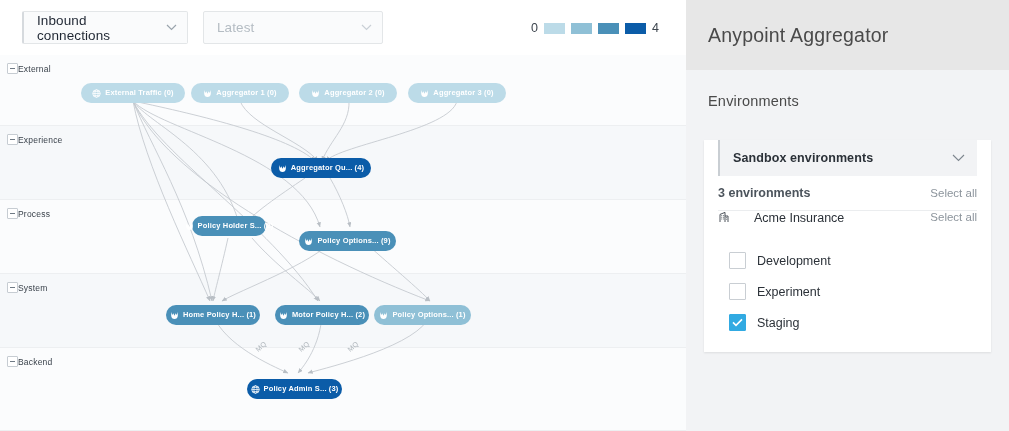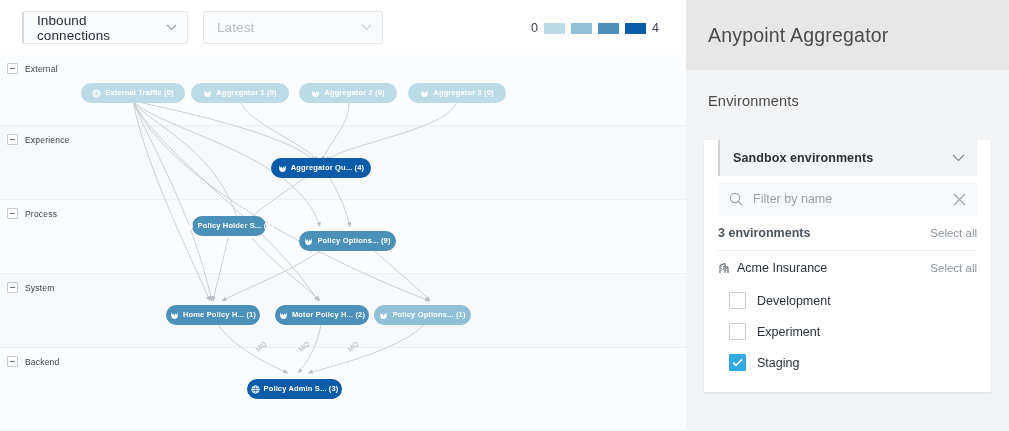--- a/index.html
+++ b/index.html
@@ -32,21 +32,21 @@
   
   #legend{position:absolute;right:27px;top:21px;display:flex;align-items:center;gap:6px;}
   #legend .lg-num{font-size:12.5px;color:#3d454e;}
   #legend .sw{width:21px;height:11px;display:block;}
 
   
   #lanes{position:absolute;left:0;top:55px;right:0;bottom:0;}
   .lane{position:absolute;left:0;right:0;box-sizing:border-box;border-bottom:1px solid #edeff1;}
   .lane.alt{background:#f6f8fa;}
   .lane.plain{background:#fbfcfd;}
-  .lane-hd{position:absolute;left:7px;top:8px;display:flex;align-items:center;gap:7px;}
+  .lane-hd{position:absolute;left:7px;top:8px;display:flex;align-items:center;}
   .lane-toggle{
     width:11px;height:11px;box-sizing:border-box;border:1px solid #c6ccd2;background:#fff;
     display:flex;align-items:center;justify-content:center;border-radius:1px;
   }
   .lane-toggle i{display:block;width:5px;height:1px;background:#6f7a85;}
   .lane-name{font-size:8.5px;color:#3a424b;letter-spacing:.2px;}
 
   
   #edges{position:absolute;left:0;top:55px;width:686px;height:376px;pointer-events:none;}
 
@@ -79,21 +79,21 @@
     margin:6px 14px 0 14px;height:34px;background:#f7f8f9;
     display:flex;align-items:center;padding:0 11px;box-sizing:border-box;gap:10px;
   }
   .env-filter .ph{flex:1;font-size:12.5px;color:#9aa1a8;}
   .env-filter .ic{color:#9aa1a8;display:flex;align-items:center;}
   .env-count{
     margin:0 14px;height:34px;display:flex;align-items:center;border-bottom:1px solid #ebedef;
   }
   .env-count .c{flex:1;font-size:12.5px;color:#4c545c;font-weight:bold;}
   .selall{font-size:11.5px;color:#8c949c;}
-  .org-row{margin:0 14px;height:34px;display:flex;align-items:center;gap:7px;}
+  .org-row{margin:0 14px;height:34px;display:flex;align-items:flex-start;gap:24px;}
   .org-row .oname{flex:1;font-size:12.5px;color:#2b3138;}
   .org-ico{display:flex;align-items:center;color:#3a424b;}
   .env-item{margin:0 14px;height:31px;display:flex;align-items:center;gap:11px;padding-left:11px;box-sizing:border-box;}
   .cbx{width:17px;height:17px;box-sizing:border-box;border:1px solid #c9ced3;background:#fff;border-radius:1px;
        display:flex;align-items:center;justify-content:center;}
   .cbx.on{background:#31aae2;border-color:#31aae2;}
   .env-item .elabel{font-size:12.5px;color:#2b3138;}
   #card-pad{height:14px;}
 </style>
 </head>
@@ -325,34 +325,20 @@
 
       <div class="env-sel">
         <span class="v">Sandbox environments</span>
         <span class="chev">
           <svg width="13" height="8" viewBox="0 0 13 8">
               <path d="M1 1l5.5 5.5L12 1" fill="none" stroke="currentColor" stroke-width="1.1"></path>
             </svg>
         </span>
       </div>
 
-      <div class="env-filter">
-        <span class="ic">
-          <svg width="14" height="14" viewBox="0 0 14 14">
-              <circle cx="6" cy="6" r="4.6" fill="none" stroke="currentColor" stroke-width="1.1"></circle>
-              <path d="M9.4 9.4L13 13" stroke="currentColor" stroke-width="1.1" fill="none"></path>
-            </svg>
-        </span>
-        <span class="ph">Filter by name</span>
-        <span class="ic">
-          <svg width="13" height="13" viewBox="0 0 13 13">
-              <path d="M1 1l11 11M12 1L1 12" stroke="currentColor" stroke-width="1.1" fill="none"></path>
-            </svg>
-        </span>
-      </div>
 
       <div class="env-count">
         <span class="c">3 environments</span>
         <span class="selall">Select all</span>
       </div>
 
       <div class="org-row">
         <span class="org-ico">
           <svg width="12" height="12" viewBox="0 0 12 12">
               <path d="M2 11V3.4L7 1.4V11" fill="none" stroke="currentColor" stroke-width=".9"></path>

